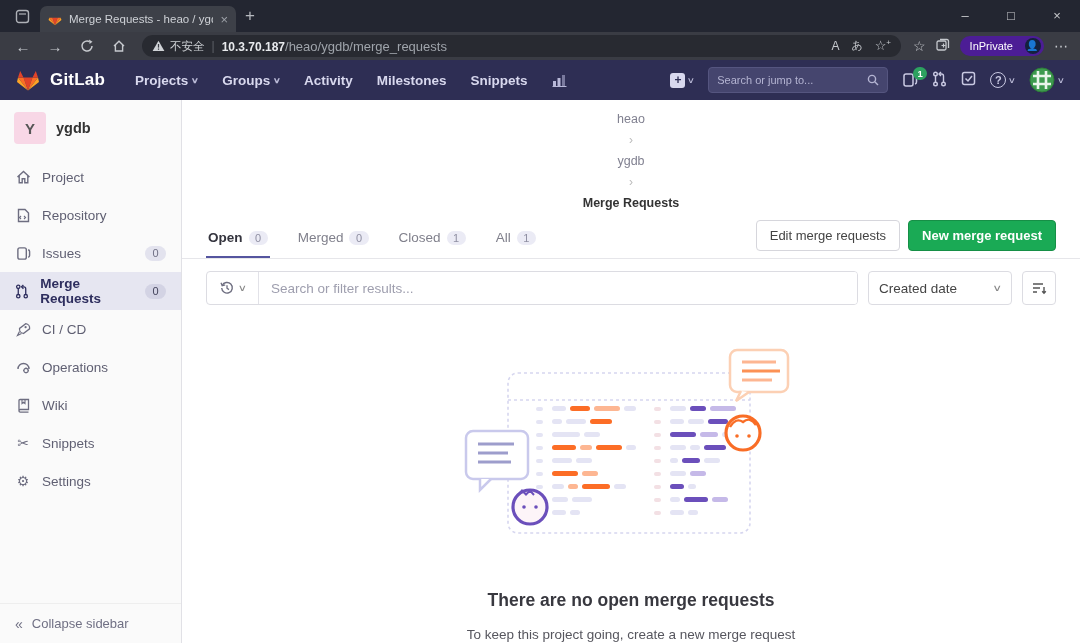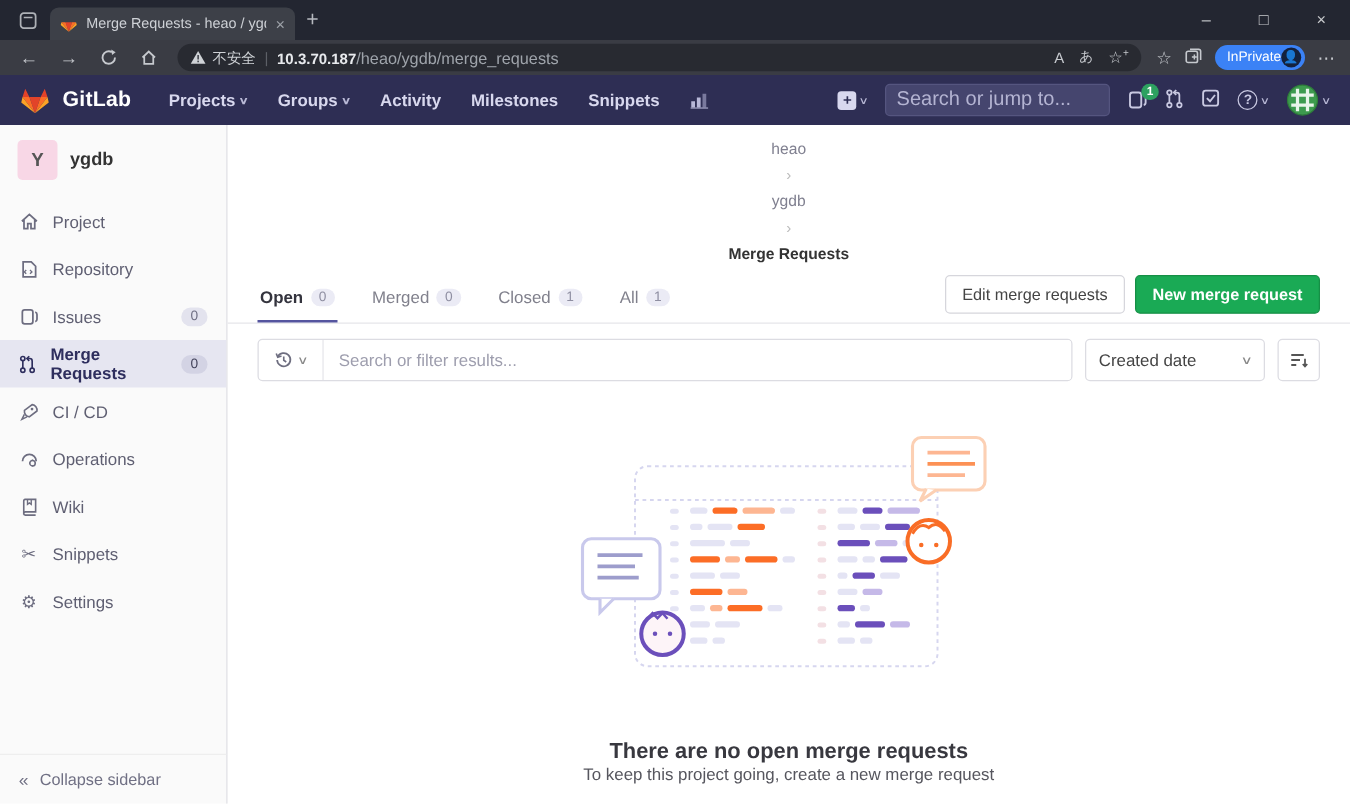--- a/index.html
+++ b/index.html
@@ -20,35 +20,35 @@
 
   .toolbar { height:28px; background:#3a3c44; display:flex; align-items:center; padding:0 8px; gap:2px; }
   .navbtn { width:30px; height:24px; display:flex; align-items:center; justify-content:center; color:#c6c9ce; font-size:15px; }
   .urlbox { flex:1; height:22px; margin:0 6px; background:#282a31; border-radius:12px; display:flex; align-items:center; padding:0 10px; gap:7px; }
   .sec-label { color:#cfd2d6; font-size:11.5px; display:flex; align-items:center; gap:5px; }
   .url-sep { color:#5d6067; font-size:12px; }
   .url-host { color:#e8eaed; font-size:12px; font-weight:bold; }
   .url-path { color:#9fa4ab; font-size:13px; }
   .url-right { margin-left:auto; display:flex; align-items:center; gap:12px; color:#c6c9ce; font-size:11px; }
   .chromebtns { display:flex; align-items:center; gap:10px; padding:0 4px; color:#c6c9ce; }
-  .inprivate { background:#3b82f6; border-radius:11px; height:20px; display:flex; align-items:center; gap:0; padding:0 3px 1px 10px; color:#fff; font-size:11px; }
+  .inprivate { background:#4c1d95; border-radius:11px; height:20px; display:flex; align-items:center; gap:12px; padding:0 3px 1px 10px; color:#fff; font-size:11px; }
   .inprivate .avatar-sm { width:16px; height:16px; border-radius:50%; background:#14213d; display:flex; align-items:center; justify-content:center; color:#cbd4e6; font-size:10px; }
 
   
   .gl-nav { height:40px; background:#2e2e54; display:flex; align-items:center; padding:0 16px; color:#d8d8ee; }
   .gl-logo { display:flex; align-items:center; gap:10px; margin-right:20px; }
   .gl-brand { font-size:17px; font-weight:bold; color:#fff; letter-spacing:.2px; }
   .gl-menu { display:flex; align-items:center; gap:4px; }
   .gl-menu-item { padding:4px 10px; font-size:13.5px; font-weight:bold; color:#d8d8ee; display:flex; align-items:center; gap:4px; }
   .caret { font-size:8px; color:#b9b9d6; transform:scaleX(1.4); }
   .gl-right { margin-left:auto; display:flex; align-items:center; gap:14px; }
   .gl-plus { display:flex; align-items:center; gap:3px; color:#d8d8ee; }
   .plus-badge { width:15px; height:15px; border-radius:3px; background:#d8d8ee; color:#2e2e54; font-weight:bold; font-size:12px; display:flex; align-items:center; justify-content:center; }
   .gl-search { width:180px; height:26px; background:#45456e; border:1px solid #55557f; border-radius:4px; display:flex; align-items:center; padding:0 8px; }
-  .gl-search input { flex:1; background:transparent; border:none; outline:none; color:#cdcde4; font-size:16px; font-family:inherit; }
+  .gl-search input { flex:1; background:transparent; border:none; outline:none; color:#cdcde4; font-size:11px; font-family:inherit; }
   .gl-search input::placeholder { color:#b4b4d2; }
   .icon-wrap { position:relative; display:flex; align-items:center; }
   .count-badge { position:absolute; top:-5px; right:-9px; background:#2da160; color:#fff; font-size:9.5px; font-weight:bold; border-radius:8px; padding:1px 4.5px; }
   .help-group, .user-group { display:flex; align-items:center; gap:3px; }
   .help-circle { width:16px; height:16px; border:1.6px solid #c9c9e2; border-radius:50%; color:#c9c9e2; font-size:11px; font-weight:bold; display:flex; align-items:center; justify-content:center; }
 
   
   .workspace { flex:1; display:flex; min-height:0; }
   .sidebar { width:182px; background:#fafafa; border-right:1px solid #e1e1e6; display:flex; flex-direction:column; position:relative; }
   .proj-head { display:flex; align-items:center; gap:10px; padding:12px 14px 14px; }
@@ -83,21 +83,21 @@
   .filter-box { flex:1; height:34px; border:1px solid #dcdce2; border-radius:4px; background:#fff; display:flex; align-items:stretch; overflow:hidden; }
   .filter-history { width:52px; display:flex; align-items:center; justify-content:center; gap:5px; border-right:1px solid #e2e2e8; color:#6e6e80; }
   .filter-box input { flex:1; border:none; outline:none; padding:0 12px; font-size:13.5px; font-family:inherit; color:#444; }
   .filter-box input::placeholder { color:#9e9eae; }
   .sort-select { width:144px; height:34px; border:1px solid #dcdce2; border-radius:4px; background:#fff; display:flex; align-items:center; padding:0 10px; font-size:13.5px; color:#444; }
   .sort-select .caret2 { margin-left:auto; font-size:9px; color:#888; transform:scaleX(1.5); }
   .sort-dir { width:34px; height:34px; border:1px solid #dcdce2; border-radius:4px; background:#fff; display:flex; align-items:center; justify-content:center; }
 
   .empty-state { flex:1; display:flex; flex-direction:column; align-items:center; padding-top:28px; }
   .empty-title { margin-top:40px; font-size:17.5px; font-weight:bold; color:#38383f; }
-  .empty-sub { margin-top:1px; font-size:13.5px; color:#56565e; }
+  .empty-sub { margin-top:16px; font-size:13.5px; color:#56565e; }
   .empty-state .btn-success { margin-top:24px; font-weight:bold; }
 </style>
 </head>
 <body>
 
 <div class="screen">
 
   <div class="titlebar">
     <div class="tab-actions">
       <svg width="15" height="15" viewBox="0 0 15 15">

